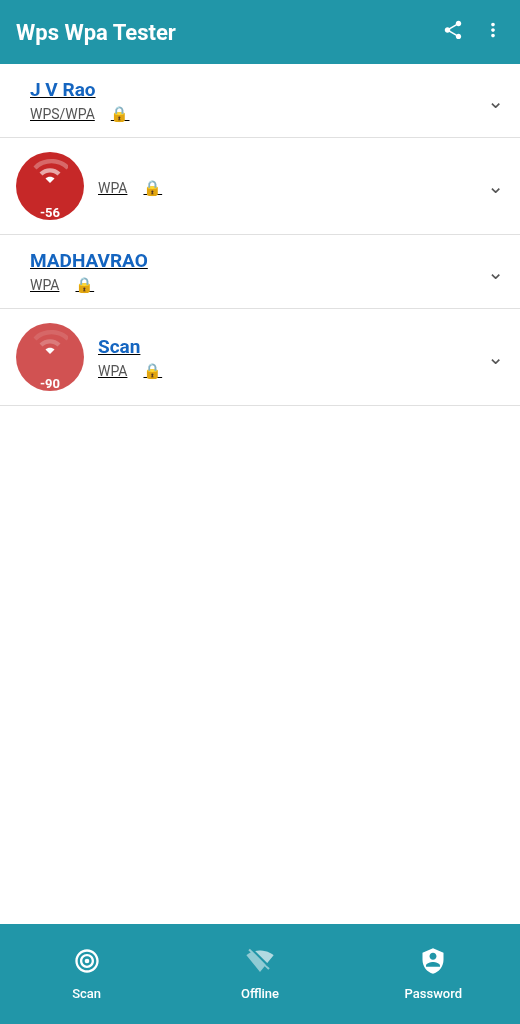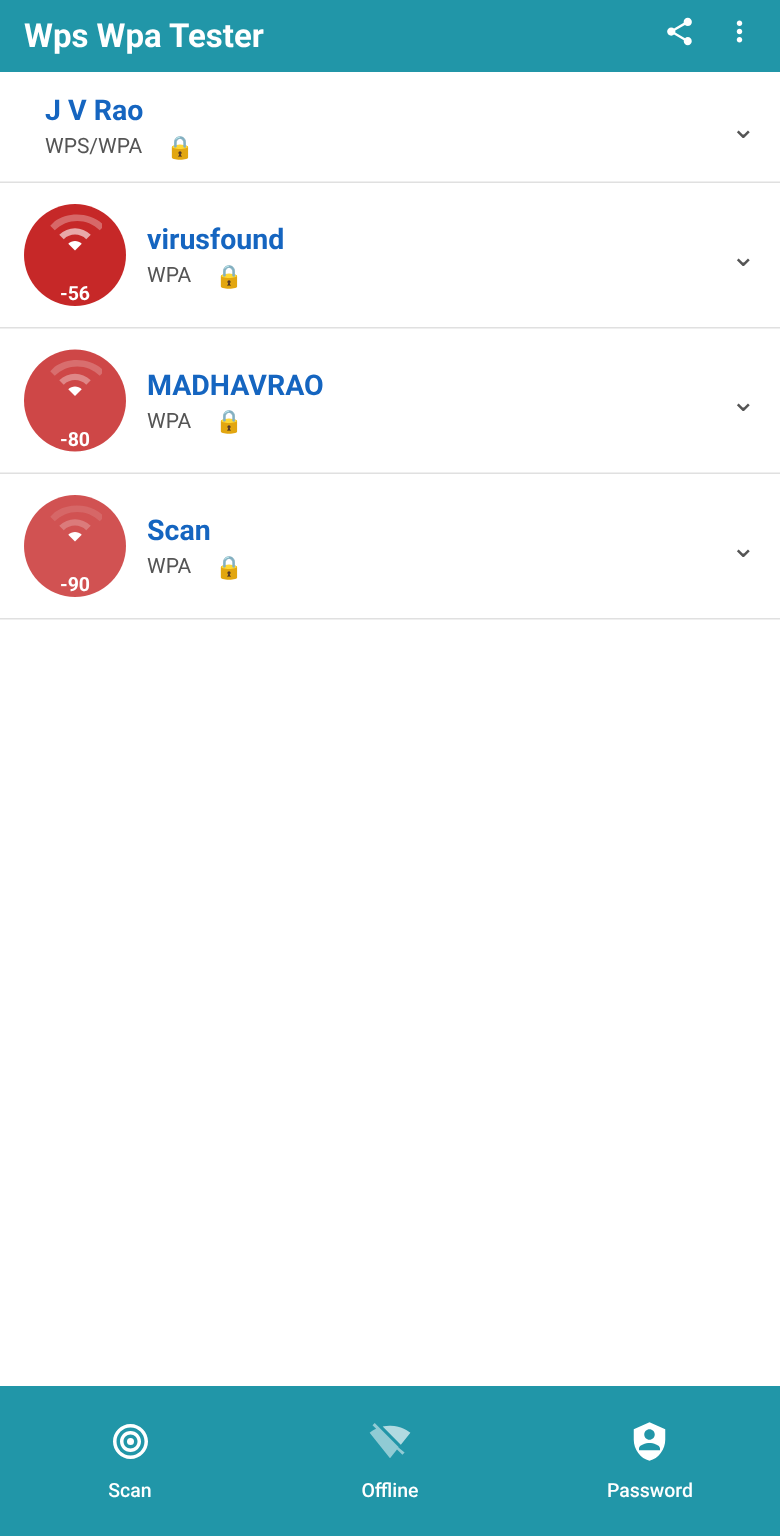--- a/index.html
+++ b/index.html
@@ -9,21 +9,21 @@
       min-height: 1024px;
       font-family: 'Roboto', Arial, sans-serif;
       background: #fff;
       display: flex;
       flex-direction: column;
     }
 
     
     .header {
       background: #2196a8;
-      height: 48px;
+      height: 64px;
       display: flex;
       align-items: center;
       padding: 0 16px;
       flex-shrink: 0;
     }
     .header-title {
       color: #fff;
       font-size: 22px;
       font-weight: 700;
       flex: 1;
@@ -72,20 +72,21 @@
     .signal-level {
       color: #fff;
       font-size: 13px;
       font-weight: 700;
       margin-top: 2px;
     }
 
     .network-info {
       flex: 1;
       padding: 0 14px;
+      text-decoration: underline;
     }
     .network-name {
       font-size: 19px;
       font-weight: 700;
       color: #1565c0;
     }
     .network-meta {
       display: flex;
       align-items: center;
       gap: 16px;
@@ -169,38 +170,29 @@
   <div class="network-item">
     <div class="signal-circle red">
       <svg class="wifi-icon-svg" viewBox="0 0 24 24" fill="white">
         <path d="M1 9l2 2c5.523-5.523 14.477-5.523 20 0l2-2C19.305 2.695 8.695 2.695 3 7z" opacity="0.3"></path>
         <path d="M5 13l2 2c2.761-2.761 7.239-2.761 10 0l2-2c-3.866-3.866-10.134-3.866-14 0z" opacity="0.6"></path>
         <path d="M9 17l3 3 3-3c-1.657-1.657-4.343-1.657-6 0z"></path>
       </svg>
       <span class="signal-level">-56</span>
     </div>
     <div class="network-info">
-      <div class="network-name">virusfound</div>
       <div class="network-meta">
         <span>WPA</span>
         <span class="lock-icon lock-red">🔒</span>
       </div>
     </div>
     <span class="chevron">⌄</span>
   </div>
 
   <div class="network-item">
-    <div class="signal-circle red" style="opacity:0.85;">
-      <svg class="wifi-icon-svg" viewBox="0 0 24 24" fill="rgba(255,255,255,0.7)">
-        <path d="M1 9l2 2c5.523-5.523 14.477-5.523 20 0l2-2C19.305 2.695 8.695 2.695 3 7z" opacity="0.3"></path>
-        <path d="M5 13l2 2c2.761-2.761 7.239-2.761 10 0l2-2c-3.866-3.866-10.134-3.866-14 0z" opacity="0.5"></path>
-        <path d="M9 17l3 3 3-3c-1.657-1.657-4.343-1.657-6 0z" fill="white"></path>
-      </svg>
-      <span class="signal-level">-80</span>
-    </div>
     <div class="network-info">
       <div class="network-name">MADHAVRAO</div>
       <div class="network-meta">
         <span>WPA</span>
         <span class="lock-icon lock-red">🔒</span>
       </div>
     </div>
     <span class="chevron">⌄</span>
   </div>
 

